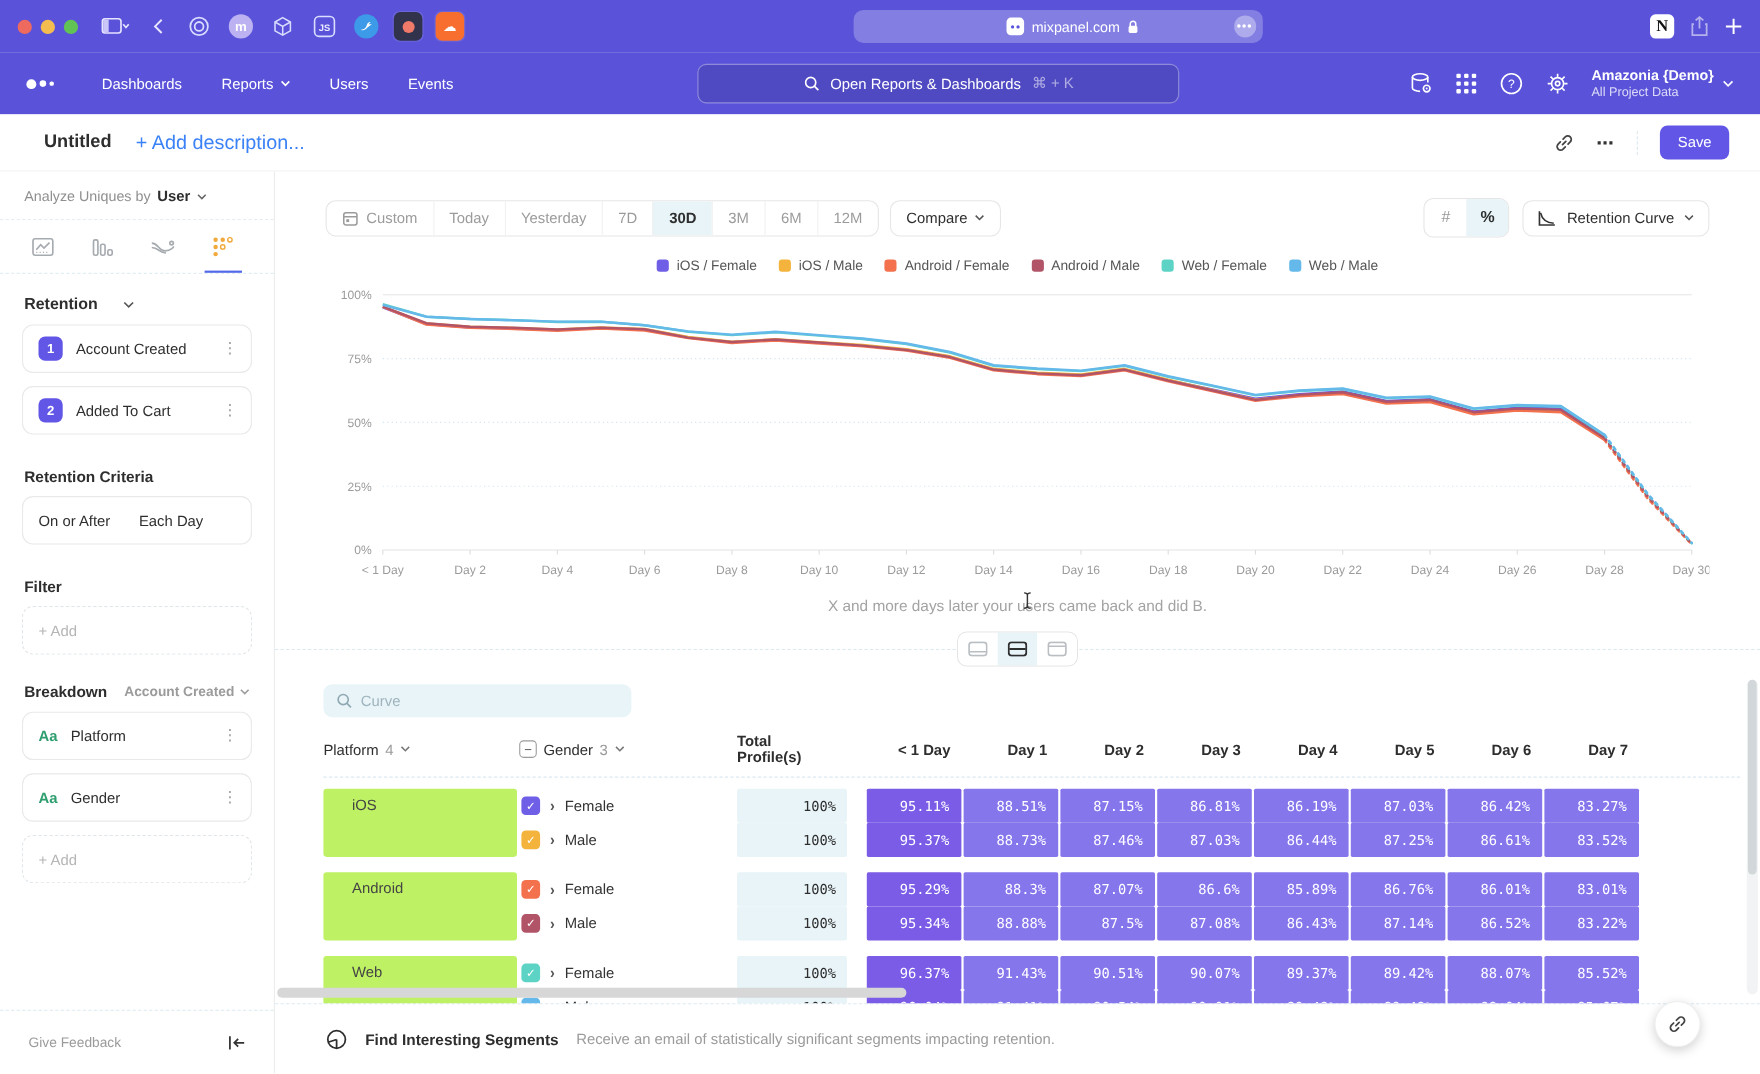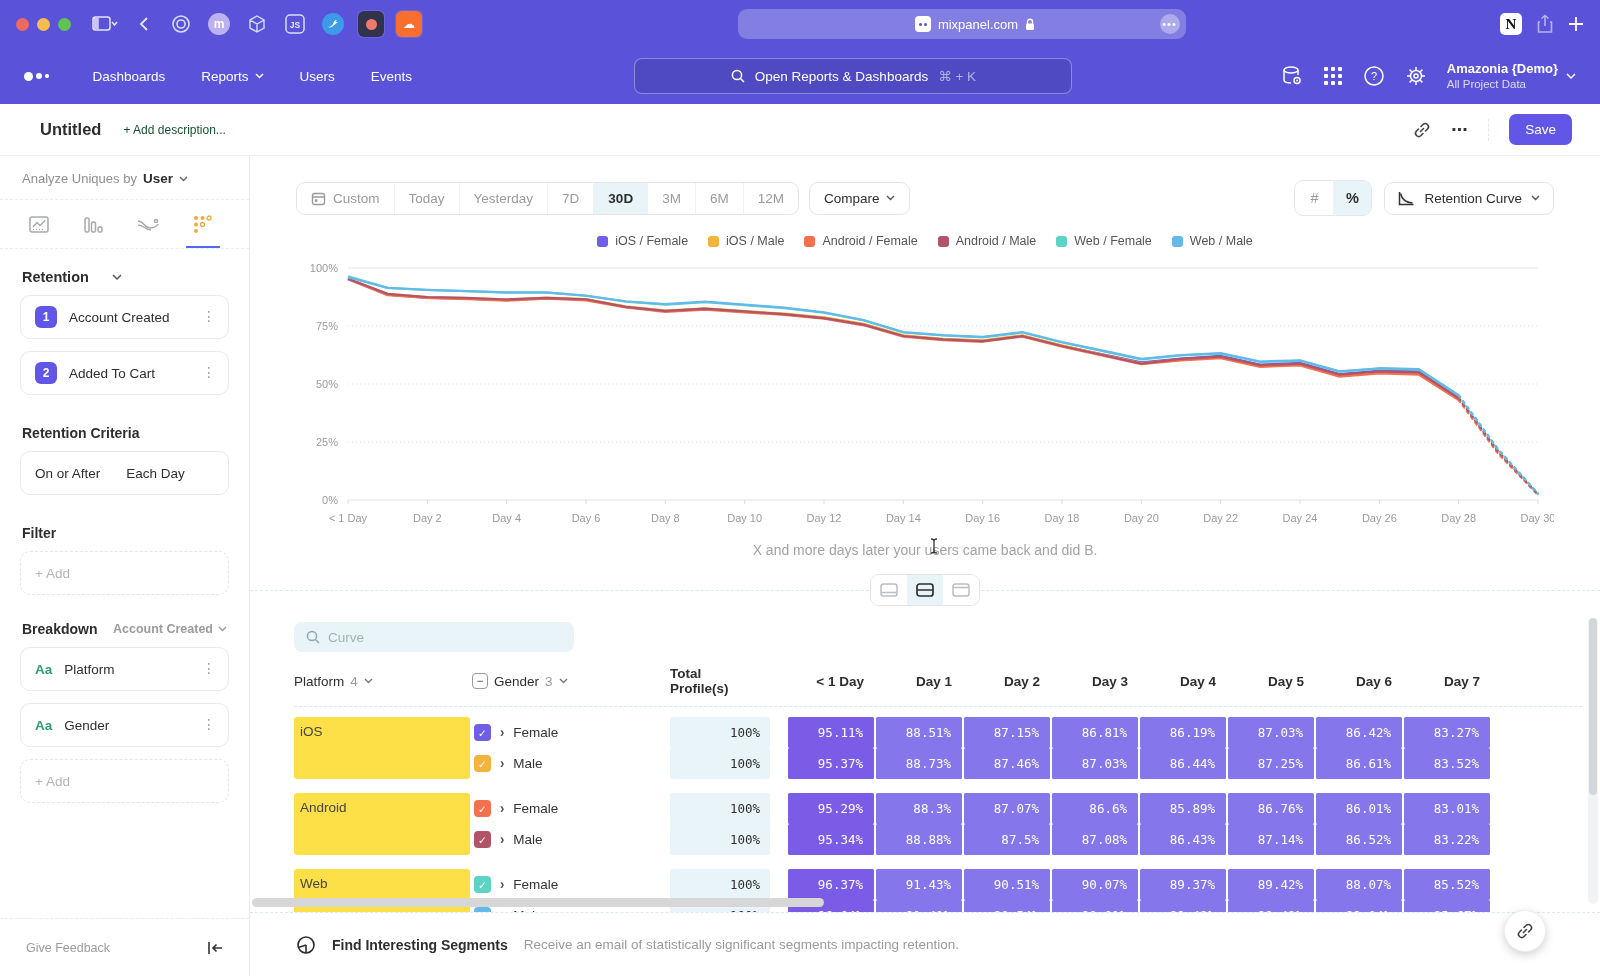--- a/index.html
+++ b/index.html
@@ -8,21 +8,21 @@
   svg { display:block; }
 
   
   .browser-bar { height:48px; background:#5A53D9; display:flex; align-items:center; padding:0 16px; gap:10px; }
   .traffic { display:flex; gap:8px; margin-right:10px; }
   .tl { width:13px; height:13px; border-radius:50%; }
   .tl.red{background:#EE6A5F}.tl.yellow{background:#F5BD4F}.tl.green{background:#61C354}
   .bb-icon { width:28px; height:28px; border-radius:6px; display:flex; align-items:center; justify-content:center; color:#E6E4FF; flex:0 0 auto; }
   .bb-tile { background:rgba(255,255,255,0.10); }
   .url-wrap { flex:1; display:flex; justify-content:center; }
-  .url-pill { width:448px; height:30px; background:rgba(255,255,255,0.25); border-radius:9px; display:flex; align-items:center; justify-content:center; gap:7px; position:relative; color:#fff; font-size:13px;padding-left:27px; }
+  .url-pill { width:372px; height:30px; background:rgba(255,255,255,0.25); border-radius:9px; display:flex; align-items:center; justify-content:center; gap:7px; position:relative; color:#fff; font-size:13px;padding-left:27px; }
   .favicon { width:16px; height:16px; border-radius:4px; background:#fff; display:flex; align-items:center; justify-content:center; gap:1.5px; }
   .favicon i { width:3px; height:3px; border-radius:50%; background:#5A53D9; display:block; }
   .url-dots { position:absolute; right:6px; width:20px; height:20px; border-radius:50%; background:rgba(255,255,255,0.35); color:#fff; font-size:11px; display:flex; align-items:center; justify-content:center; letter-spacing:1px; }
   .bb-right { display:flex; align-items:center; gap:14px; }
   .notion { width:22px; height:22px; background:#fff; border-radius:5px; color:#111; font-family:"Liberation Serif",serif; font-weight:700; font-size:15px; display:flex; align-items:center; justify-content:center; }
   .ext-m { width:22px; height:22px; border-radius:50%; background:#BCB2F2; color:#fff; font-size:12px; font-weight:700; display:flex; align-items:center; justify-content:center; }
   .ext-circle { width:22px; height:22px; border-radius:50%; background:#3D9AE8; display:flex; align-items:center; justify-content:center; }
   .ext-dark { width:26px; height:26px; border-radius:6px; background:#31324B; display:flex; align-items:center; justify-content:center; }
   .ext-dark i { width:11px; height:11px; border-radius:50%; background:#F07A6A; display:block; }
   .ext-orange { width:26px; height:26px; border-radius:6px; background:#F86E2E; color:#fff; font-size:12px; display:flex; align-items:center; justify-content:center; }
@@ -37,21 +37,21 @@
   .nav-search { width:438px; height:36px; border:1px solid rgba(255,255,255,0.35); background:rgba(0,0,0,0.10); border-radius:8px; display:flex; align-items:center; justify-content:center; gap:10px; color:#fff; font-size:13.5px; }
   .nav-search .shortcut { color:rgba(255,255,255,0.55); }
   .nav-right { display:flex; align-items:center; gap:20px; color:#fff; }
   .project { text-align:left; line-height:1.25; }
   .project .pname { font-size:13px; font-weight:700; }
   .project .psub { font-size:11.5px; color:rgba(255,255,255,0.78); }
 
   
   .report-header { height:52px; background:#fff; display:flex; align-items:center; padding:0 28px 0 40px; border-bottom:1px solid #f0f0f0; }
   .report-title { font-size:16.5px; font-weight:700; color:#2e2e2e; margin-right:22px; }
-  .report-desc { font-size:12px; color:#14532d; flex:1; }
+  .report-desc { font-size:18px; color:#3b82f6; flex:1; }
   .rh-actions { display:flex; align-items:center; gap:20px; }
   .vdiv { width:1px; height:22px; border-left:1px dashed #dde8ef; }
   .save-btn { background:#6156E6; color:#fff; font-size:13.5px; font-weight:500; border:none; border-radius:7px; padding:8px 16px; cursor:pointer; }
 
   
   .body-row { display:flex; height:820px; }
   .sidebar { width:344px; border-right:1px solid #ececec; display:flex; flex-direction:column; background:#fff; }
   .sb-content { flex:1; overflow:hidden; }
   .sb-row1 { display:flex; align-items:center; gap:6px; padding:15px 22px 13px; border-bottom:1px dashed #e3eef4; font-size:13px; color:#8f8f8f; }
   .sb-row1 b { color:#2e2e2e; font-size:13.5px; font-weight:700; }
@@ -101,21 +101,21 @@
   
   .table-section { flex:1; overflow:hidden; padding:10px 0 0 44px; position:relative; }
   .search-box { width:280px; height:30px; background:#E8F4F8; border-radius:8px; display:flex; align-items:center; gap:8px; padding:0 12px; color:#9FB4BC; font-size:13.5px; margin-bottom:14px; }
   .tgrid { display:grid; grid-template-columns:176px 196px 100px 14px repeat(8,86px); column-gap:2px; align-items:center; }
   .thead { padding-bottom:10px; border-bottom:1px dashed #dbe9f1; margin-bottom:10px; margin-right:18px; }
   .th { font-size:13.5px; color:#2e2e2e; display:flex; align-items:center; gap:6px; }
   .th .cnt { color:#9b9b9b; }
   .th.right { justify-content:flex-end; font-weight:700; padding-right:10px; }
   .minus-box { width:16px; height:16px; border:1.5px solid #9b9b9b; border-radius:4px; display:flex; align-items:center; justify-content:center; color:#555; font-size:12px; line-height:1; }
   .tgroup { margin-bottom:14px; }
-  .pcell { grid-row:1 / span 2; align-self:stretch; background:#fde047; border-radius:3px; padding:7px 6px; font-size:13.5px; color:#444; }
+  .pcell { grid-row:1 / span 2; align-self:stretch; background:#bef264; border-radius:3px; padding:7px 26px; font-size:13.5px; color:#444; }
   .gcell { display:flex; align-items:center; gap:9px; height:31px; font-size:13.5px; color:#333; padding-left:2px; }
   .cbox { width:17px; height:17px; border-radius:4px; color:#fff; font-size:10.5px; display:flex; align-items:center; justify-content:center; }
   .rchev { color:#555; font-size:13px; font-weight:700; transform:scaleY(1.1); }
   .totcell { background:#E8F4F8; height:31px; display:flex; align-items:center; justify-content:flex-end; padding-right:10px; font-family:"DejaVu Sans Mono",monospace; font-size:12.5px; color:#2e2e2e; border-radius:2px; }
   .vcell { background:#8576EC; height:31px; display:flex; align-items:center; justify-content:flex-end; padding-right:11px; font-family:"DejaVu Sans Mono",monospace; font-size:12.5px; color:#fff; border-radius:1.5px; }
   .vcell.first { background:#7A5CE6; }
   .hscroll { position:absolute; left:2px; bottom:5px; width:572px; height:9px; border-radius:5px; background:#d7d7d7; }
   .vscroll { position:absolute; right:2px; top:6px; bottom:8px; width:10px; border-radius:5px; background:#f1f3f4; }
   .vscroll i { position:absolute; left:1px; right:1px; top:0; height:62%; border-radius:5px; background:#d2d7da; display:block; }
 

